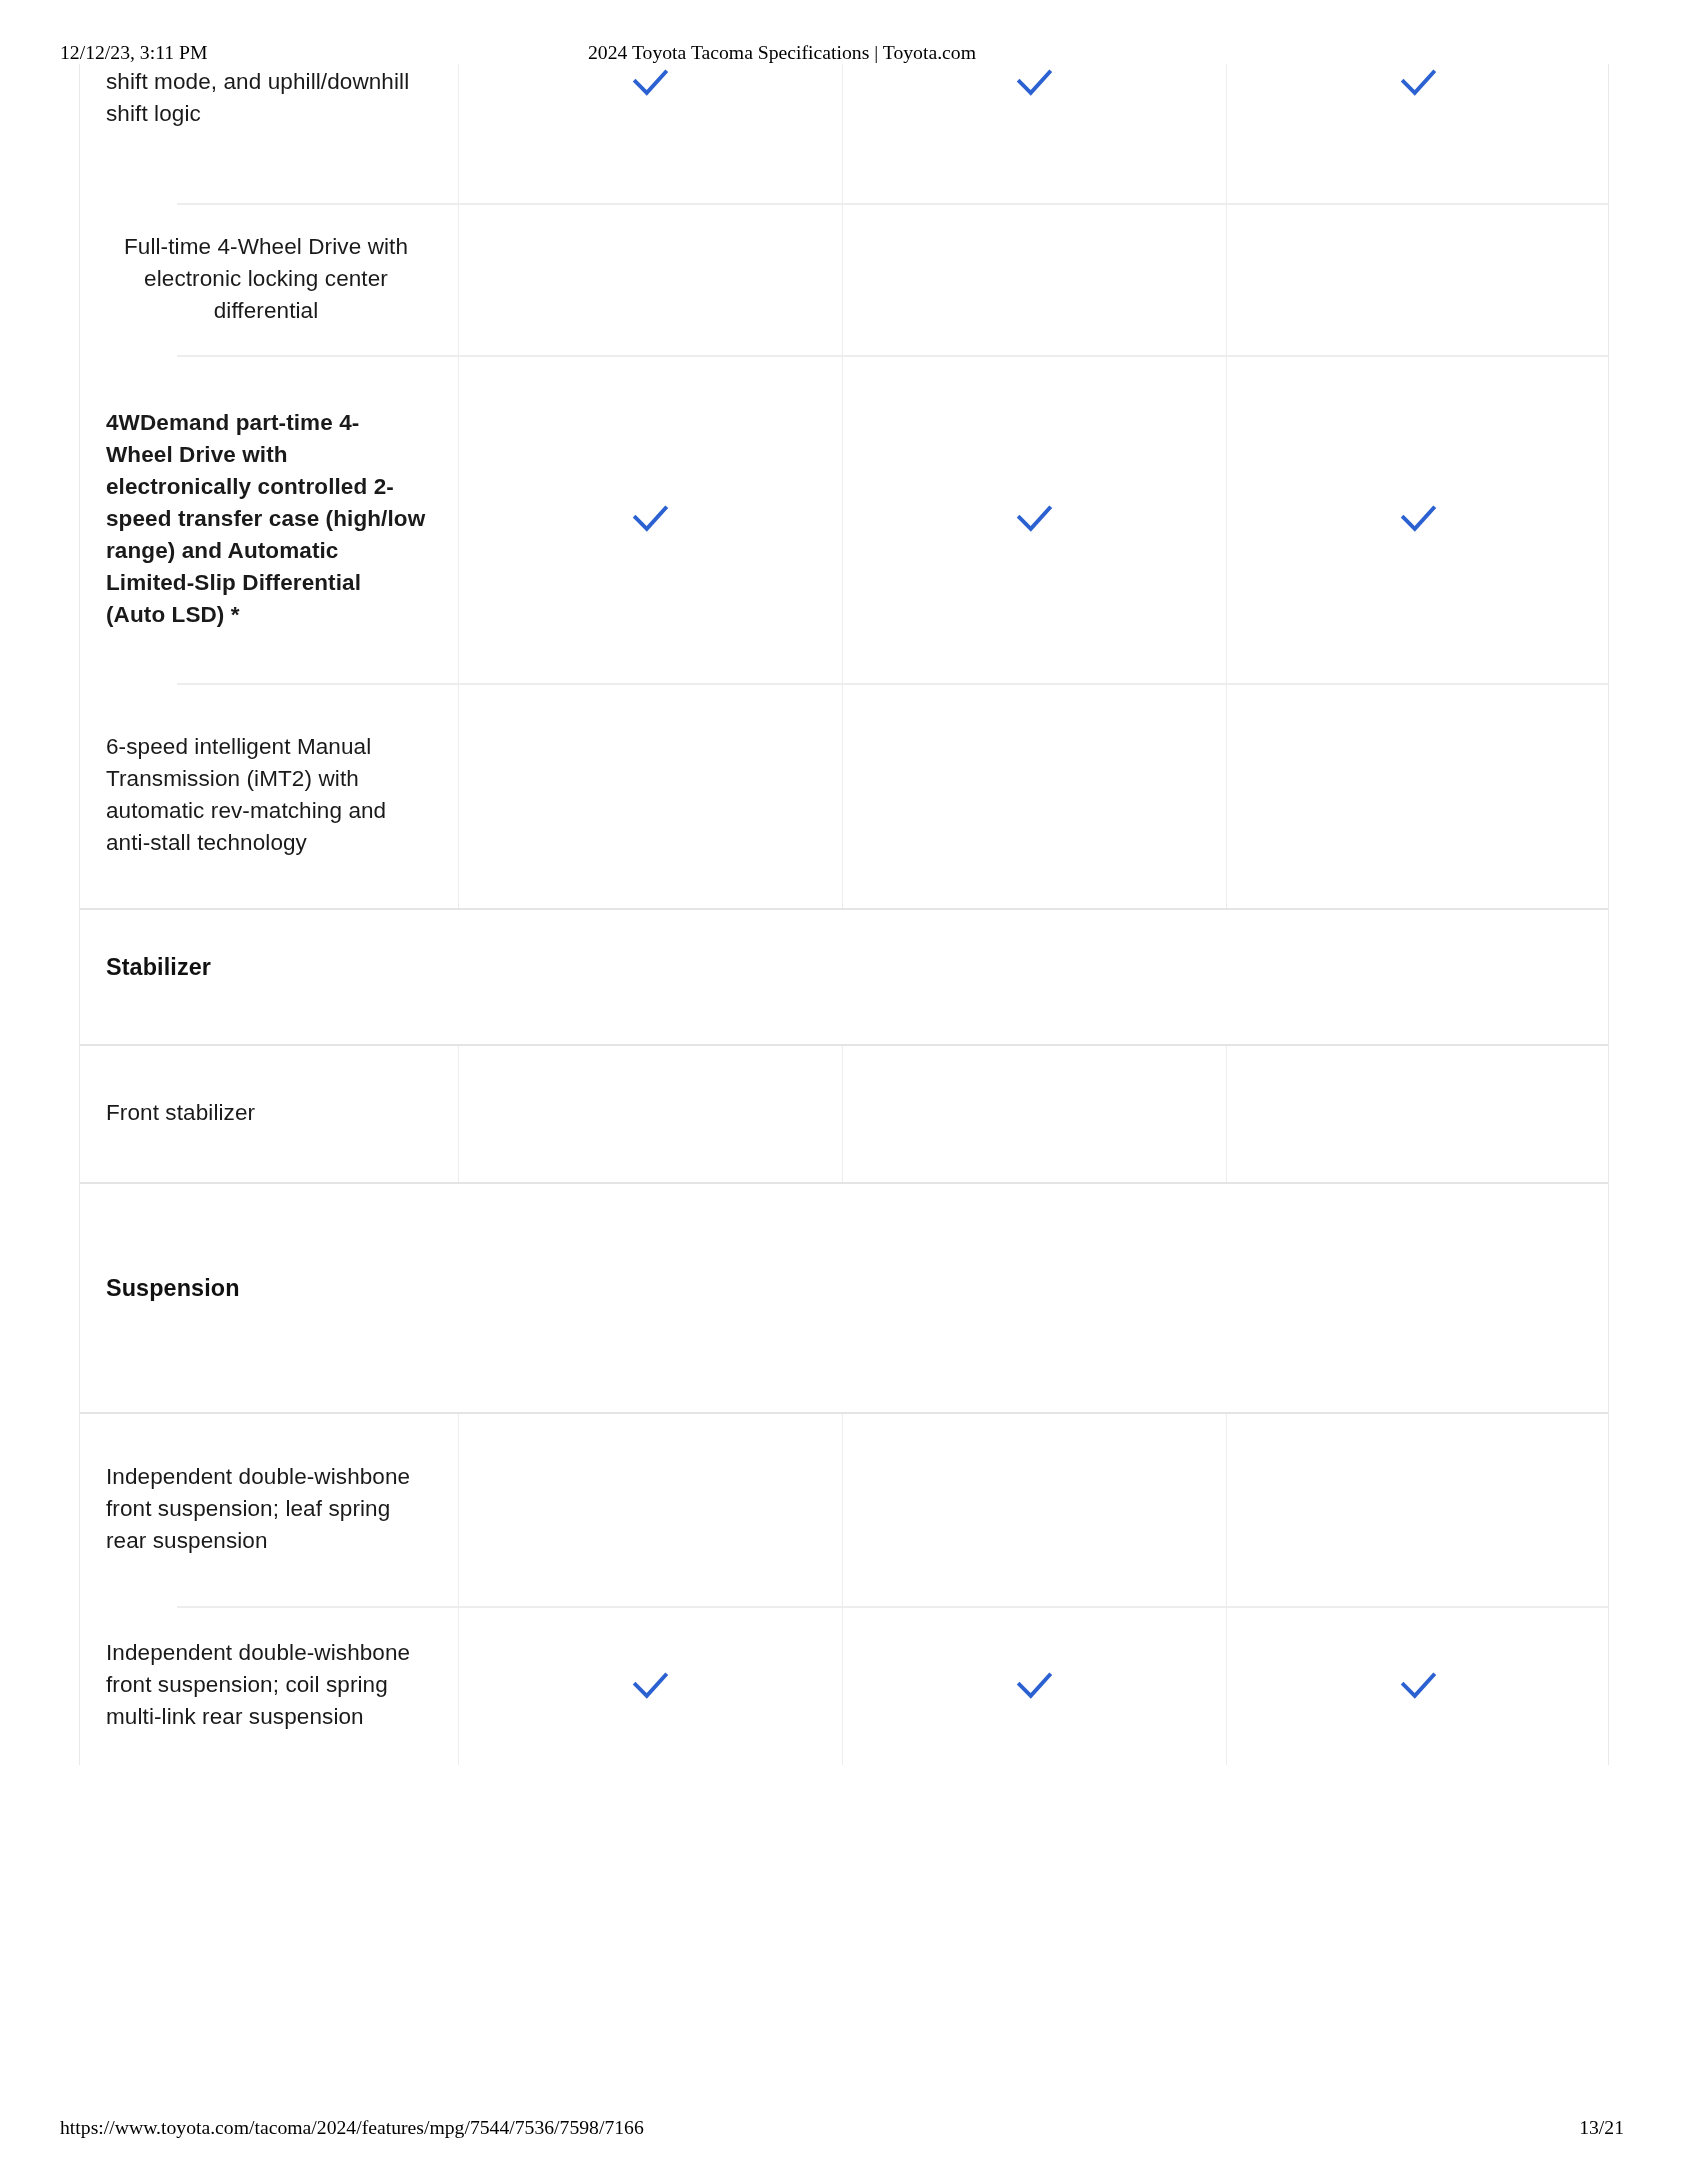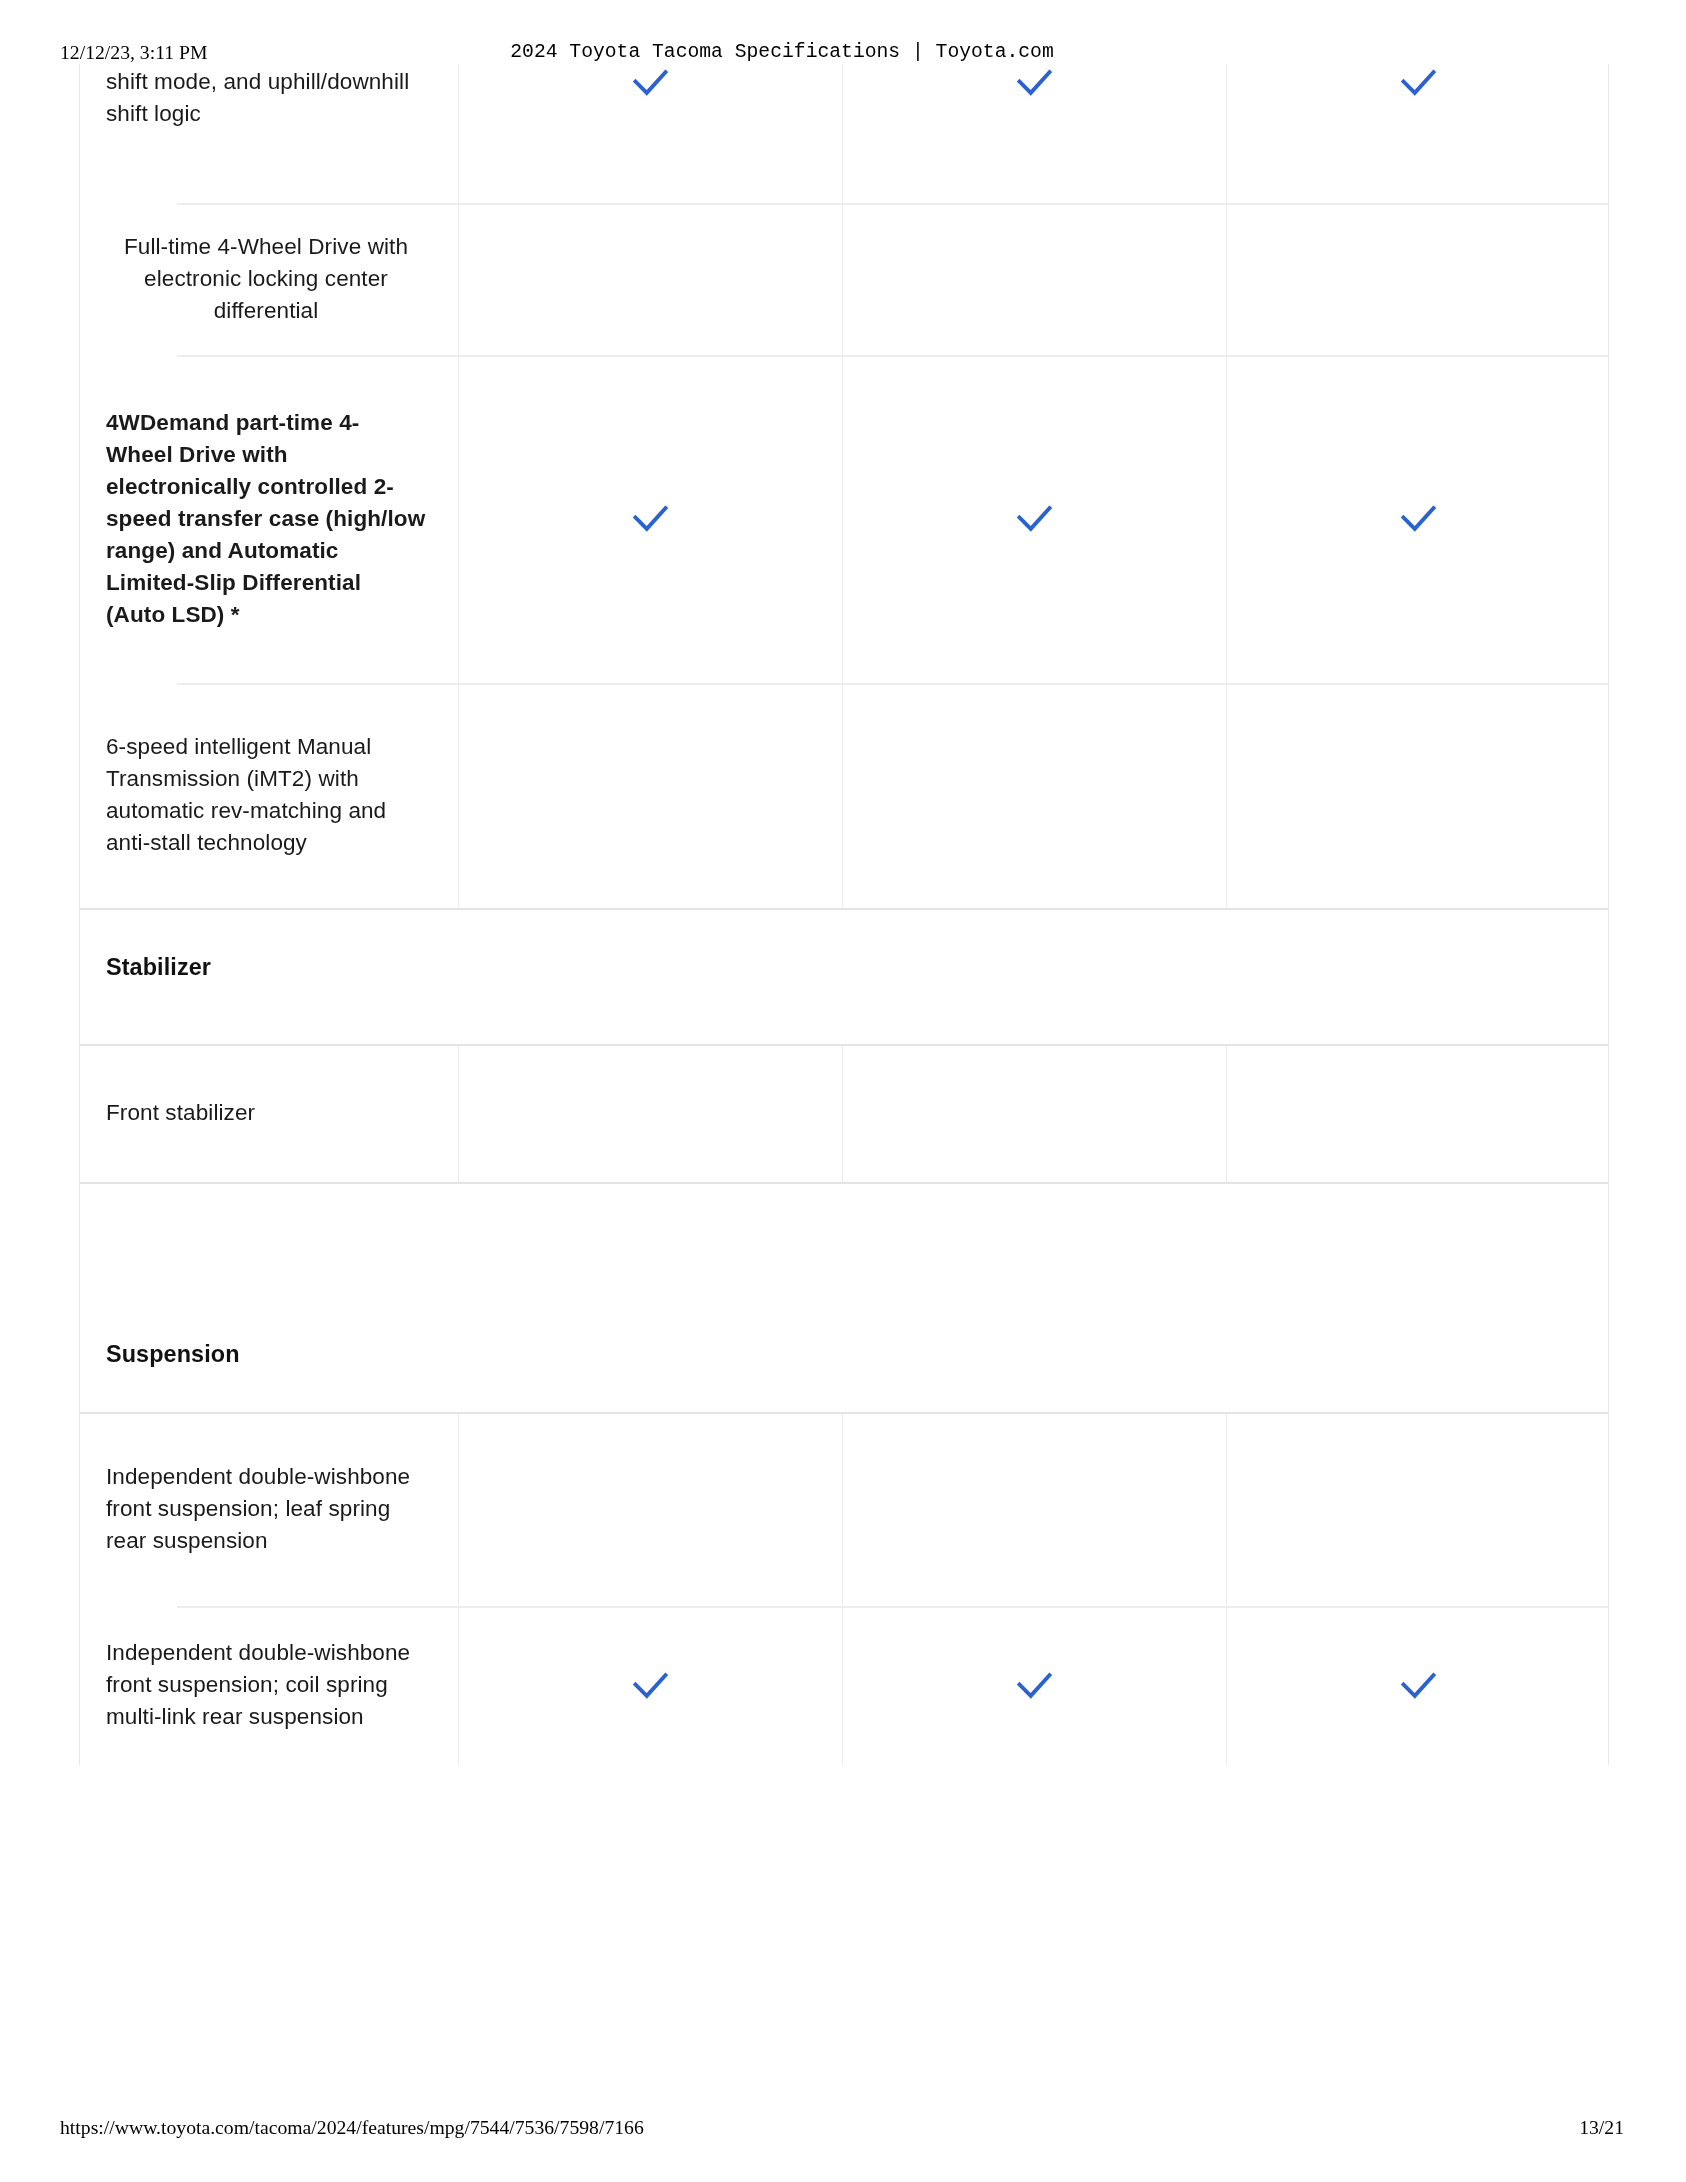--- a/index.html
+++ b/index.html
@@ -32,21 +32,20 @@
     position: absolute;
     left: 60px;
     top: 0;
   }
   .pc-center {
     position: absolute;
     left: 0;
     width: 1564px;
     top: 0;
     text-align: center;
-    font-family: Liberation Mono, monospace;
   }
   .pc-right {
     position: absolute;
     right: 62px;
     top: 0;
   }
 
   
   .page-body {
     position: absolute;
@@ -136,21 +135,21 @@
   .check svg { display: block; }
 
   
   .row-h-1  { min-height: 242px; }
   .row-h-2  { min-height: 126px; text-align: center; }
   .row-h-3  { min-height: 328px; font-weight: bold; }
   .row-h-4  { min-height: 225px; }
   .row-h-5  { min-height: 136px; }
   .row-h-6  { min-height: 138px; }
   .row-h-7  { min-height: 139px; }
-  .row-h-8  { min-height: 230px; align-items: flex-end; }
+  .row-h-8  { min-height: 230px; }
   .row-h-9  { min-height: 194px; }
   .row-h-10 { min-height: 159px; }
 </style>
 </head>
 <body>
 
 <div class="print-chrome print-header">
   <span class="pc-left">12/12/23, 3:11 PM</span>
   <span class="pc-center">2024 Toyota Tacoma Specifications | Toyota.com</span>
 </div>

